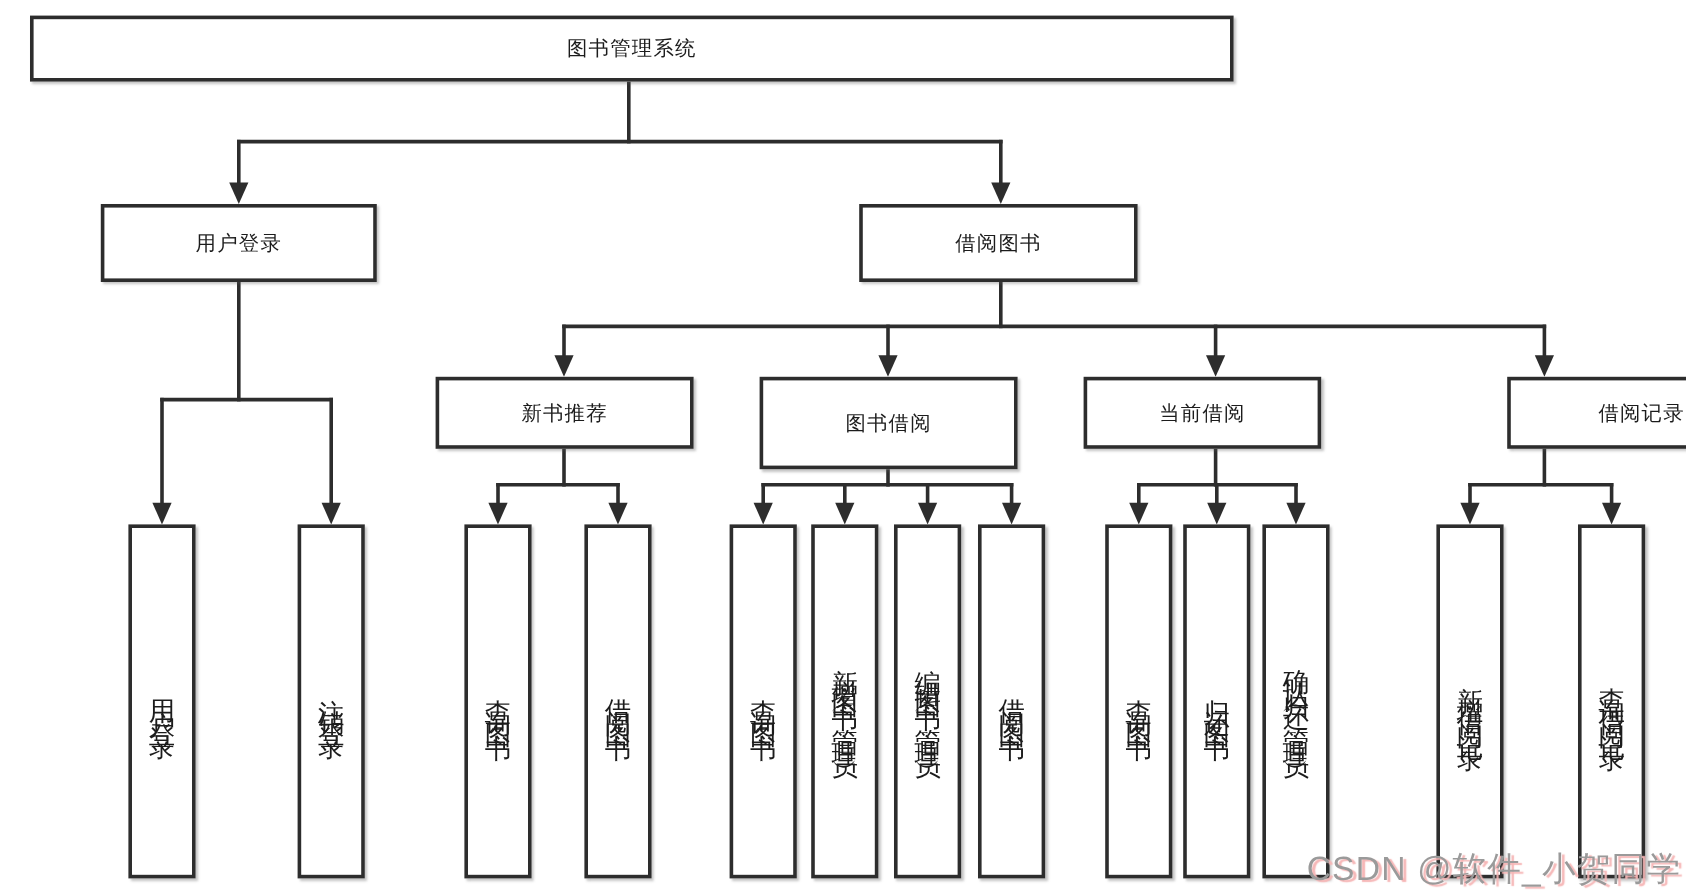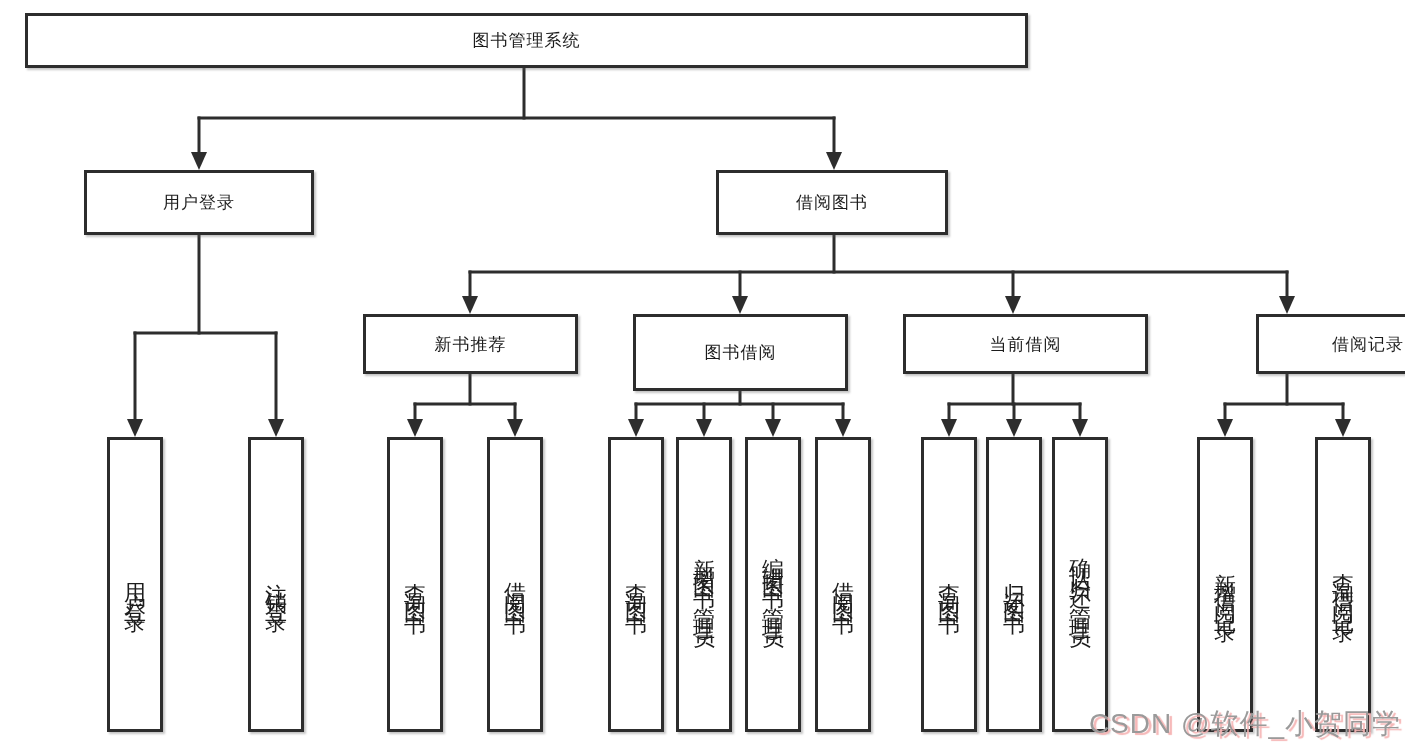--- a/index.html
+++ b/index.html
@@ -126,21 +126,21 @@
   <div class="node" style="left:716px; top:170px; width:232px; height:65px;">
     <span class="lbl">借阅图书</span>
   </div>
 
   <div class="node" style="left:363px; top:314px; width:215px; height:60px;text-align:center;">
     <span class="lbl">新书推荐</span>
   </div>
   <div class="node" style="left:633px; top:314px; width:215px; height:77px;">
     <span class="lbl">图书借阅</span>
   </div>
-  <div class="node" style="left:903px; top:314px; width:245px; height:60px;">
+  <div class="node" style="left:903px; top:314px; width:198px; height:60px;">
     <span class="lbl">当前借阅</span>
   </div>
   <div class="node" style="left:1240px; top:314px; width:224px; height:60px;margin-left:16px;">
     <span class="lbl">借阅记录</span>
   </div>
 
   <div class="node v" style="left:107px; top:437px; width:56px; height:295px;">
     <span class="lbl">用户登录</span>
   </div>
   <div class="node v" style="left:248px; top:437px; width:56px; height:295px;">

